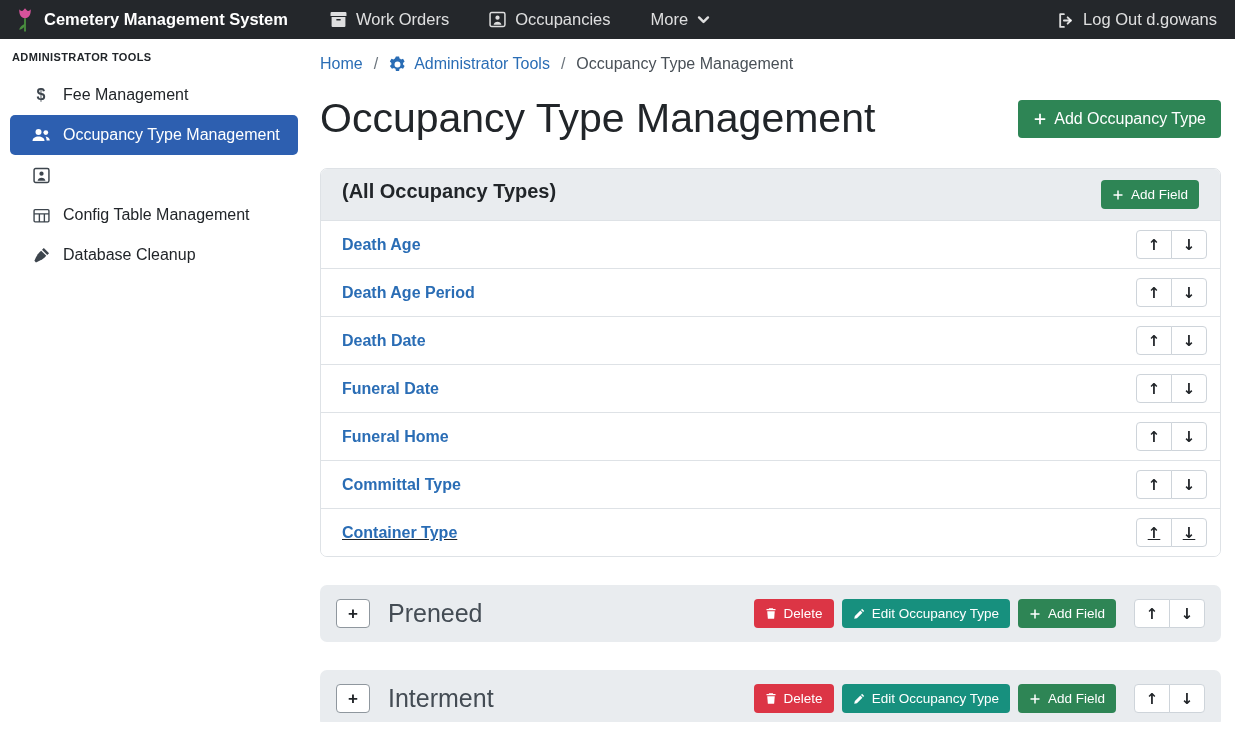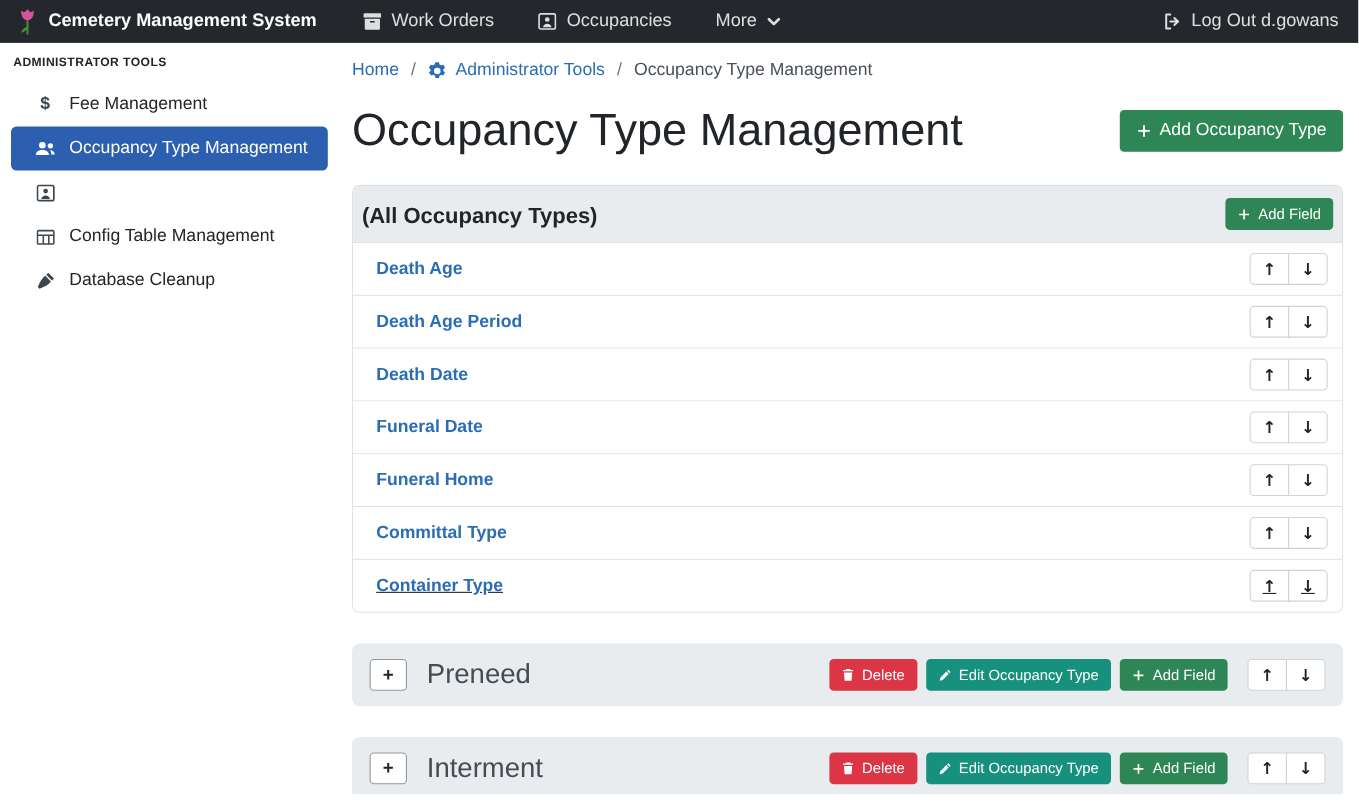--- a/index.html
+++ b/index.html
@@ -5,21 +5,21 @@
 <style>
   * { margin:0; padding:0; box-sizing:border-box; }
   html,body { width:1235px; height:738px; overflow:hidden; background:#fff;
     font-family:"Liberation Sans","DejaVu Sans",sans-serif; color:#212529; }
 
   
   .navbar { height:39px; background:var(--navbar-bg,#24272b); display:flex; align-items:center; padding:0 16px; }
   .brand { display:flex; align-items:center; gap:10px; color:#fff; font-weight:700; font-size:16.5px; cursor:pointer; }
   .nav-items { display:flex; align-items:center; gap:40px; margin-left:42px; }
   .nav-item { display:flex; align-items:center; gap:9px; color:rgba(255,255,255,.85); font-size:16.5px; cursor:pointer; }
-  .logout { margin-left:auto; display:flex; align-items:center; gap:9px; color:rgba(255,255,255,.85); font-size:16.5px; cursor:pointer; margin-right:2px; }
+  .logout { margin-left:auto; display:flex; align-items:flex-end; gap:9px; color:rgba(255,255,255,.85); font-size:16.5px; cursor:pointer; margin-right:2px; }
 
   
   .layout { display:flex; height:683px; }
   .sidebar { flex:0 0 308px; width:308px; padding-top:12px; }
   .sidebar-heading { font-size:11px; font-weight:700; letter-spacing:.4px; color:#212529; padding:0 12px; margin-bottom:12px; }
   .side-item { height:40px; display:flex; align-items:center; gap:11px; margin:0 10px; padding:0 8px 0 20px; font-size:16px; color:#212529; border-radius:5px; cursor:pointer; }
   .side-item .ic { width:22px; display:flex; justify-content:center; color:#3d454d; font-weight:700; }
   .side-item.active { background:var(--active-blue,#2d5fb0); color:#fff; }
   .side-item.active .ic { color:#fff; }
 
@@ -38,21 +38,21 @@
   
   .btn { display:inline-flex; align-items:center; gap:7px; border:none; border-radius:4px; color:#fff; cursor:pointer; font-family:inherit; white-space:nowrap; }
   .btn-lg { font-size:16px; padding:10px 15px; }
   .btn-sm { font-size:13.5px; padding:7px 11px; }
   .btn-success { background:var(--success-green,#2e8555); }
   .btn-danger  { background:var(--danger-red,#dc3545); }
   .btn-teal    { background:var(--edit-teal,#17907e); }
 
   
   .card { margin-top:26px; border:1px solid #dee2e6; border-radius:7px; overflow:hidden; }
-  .card-header { background:var(--header-gray,#e9ecef); padding:11px 8px; display:flex; align-items:flex-end; justify-content:space-between; border-bottom:1px solid #dee2e6; }
+  .card-header { background:var(--header-gray,#e9ecef); padding:11px 21px; display:flex; align-items:flex-start; justify-content:space-between; border-bottom:1px solid #dee2e6; }
   .card-title { font-size:20px; font-weight:600; }
   .field-row { display:flex; align-items:center; justify-content:space-between; padding:9px 13px; border-bottom:1px solid #dee2e6; background:#fff;gap:16px; }
   .field-row:last-child { border-bottom:none;text-decoration:underline; }
   .field-link { font-weight:700; font-size:16px; color:var(--link-blue,#2a6db5); padding-left:8px; cursor:pointer; }
 
   .btn-group { display:inline-flex; }
   .arrow-btn { width:36px; height:29px; display:flex; align-items:center; justify-content:center; background:#fff; border:1px solid #ced4da; font-size:15px; font-weight:700; color:#212529; cursor:pointer; font-family:"DejaVu Sans",sans-serif; }
   .arrow-btn.up { border-radius:4px 0 0 4px; }
   .arrow-btn.down { border-radius:0 4px 4px 0; margin-left:-1px; }
 

